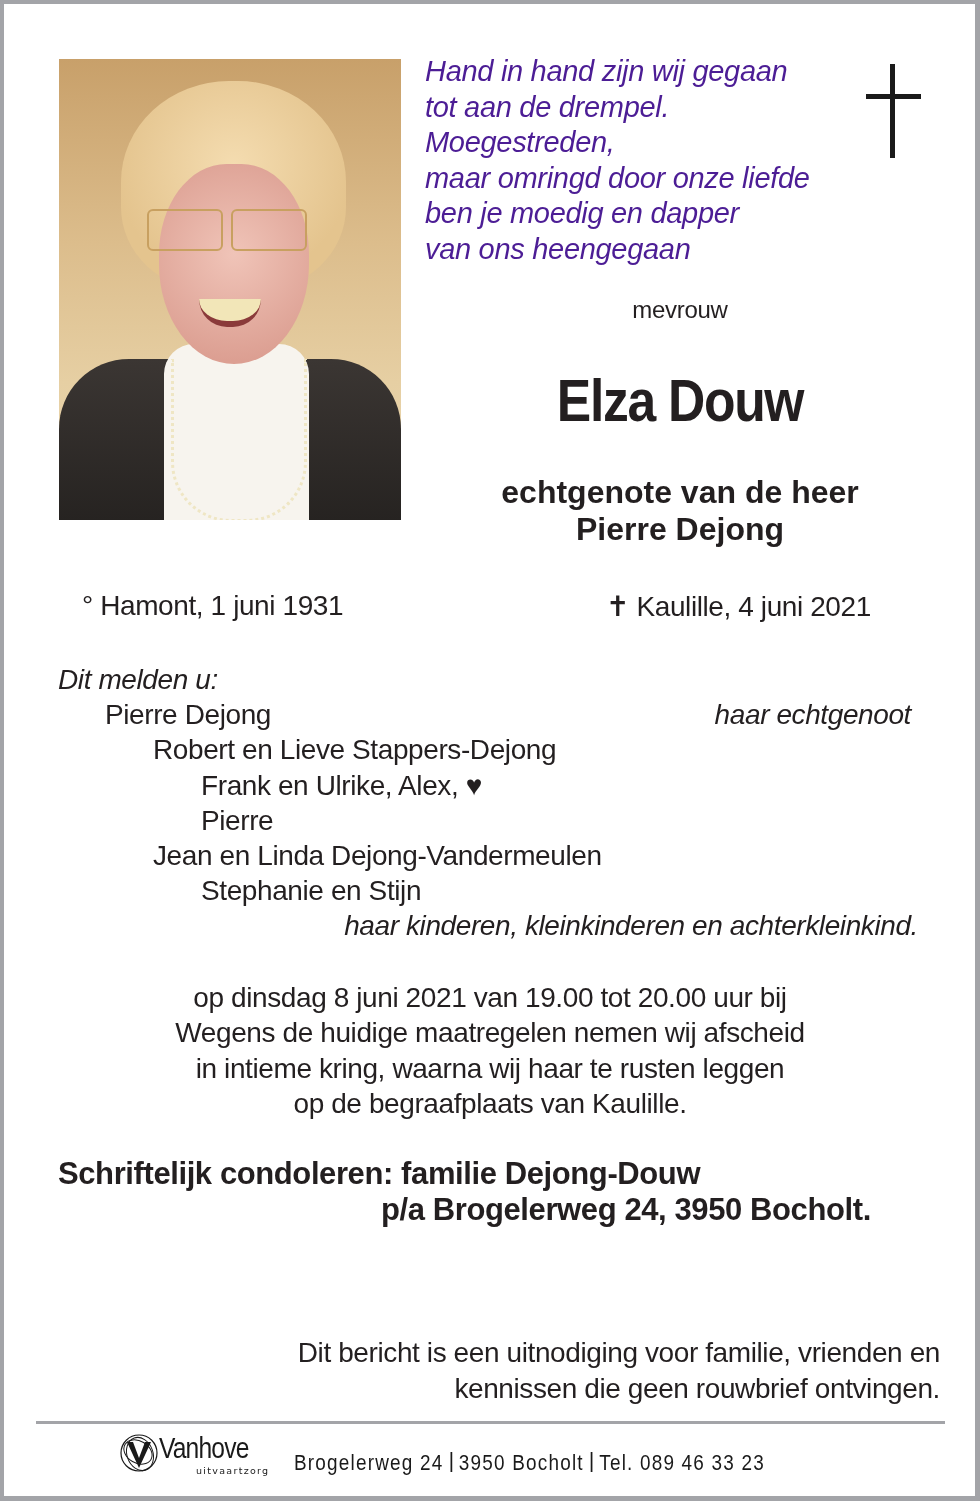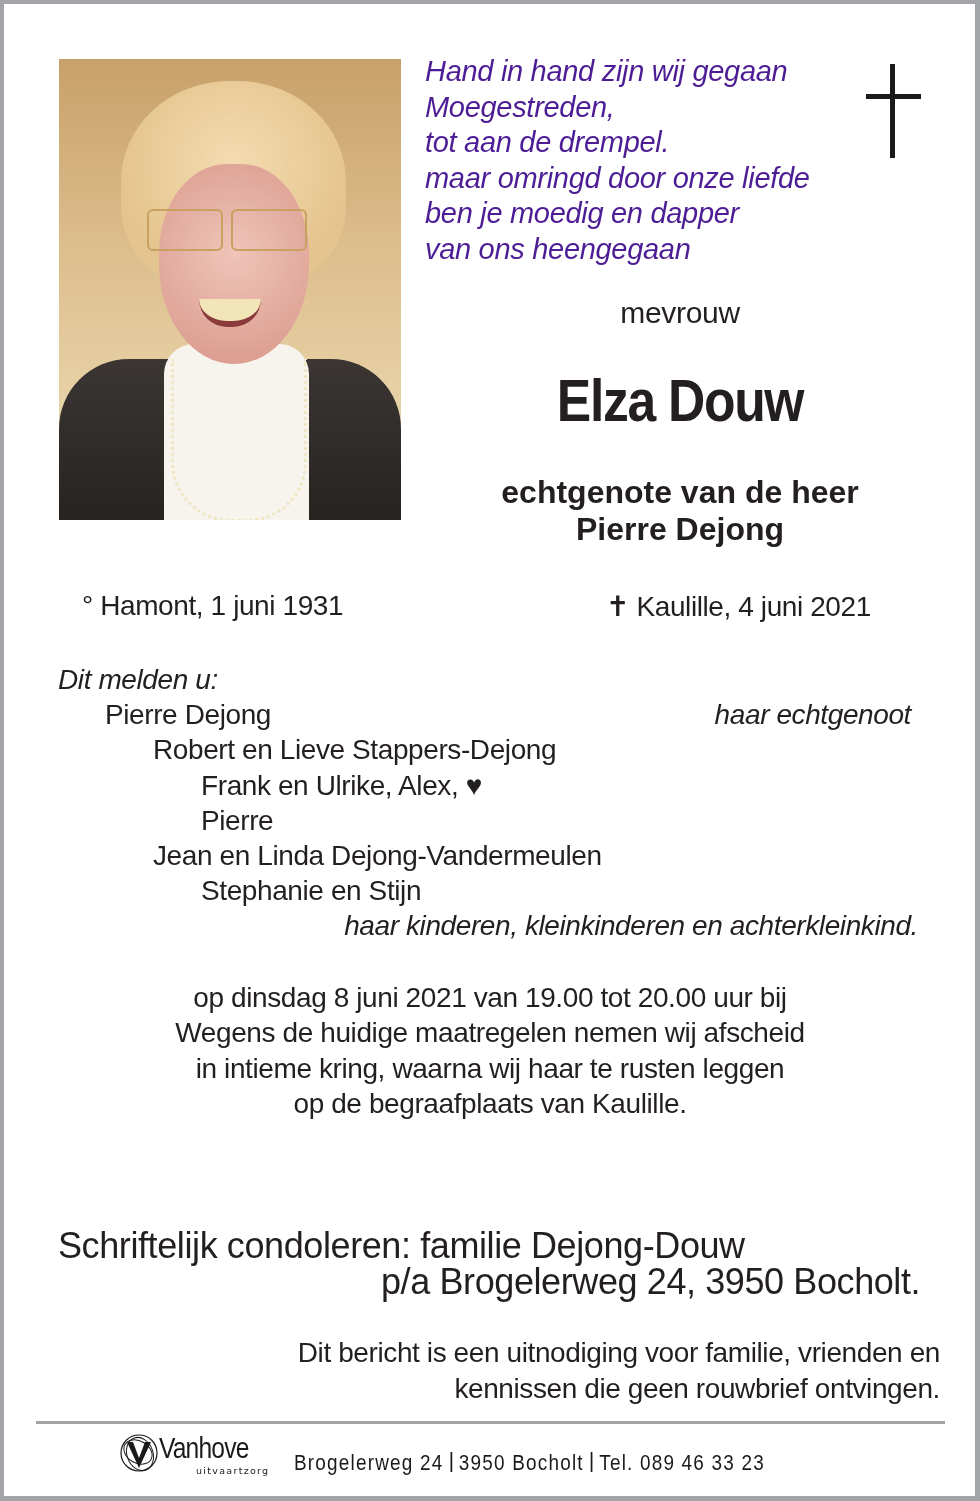--- a/index.html
+++ b/index.html
@@ -30,42 +30,42 @@
     position: absolute; left: 425px; top: 54px;
     font-style: italic; font-size: 29px; line-height: 35.5px; color: #4c1d95;
     letter-spacing: -0.3px;
   }
   .poem div { white-space: nowrap; }
   .cross { position: absolute; left: 866px; top: 64px; width: 55px; height: 94px; }
   .cross .v { position:absolute; left: 24px; top: 0; width: 5px; height: 94px; background:#1a1a1a; }
   .cross .h { position:absolute; left: 0; top: 30px; width: 55px; height: 5px; background:#1a1a1a; }
 
   .center-col { position: absolute; left: 420px; width: 520px; text-align: center; }
-  .salutation { top: 296px; font-size: 30px; letter-spacing: -0.3px; }
+  .salutation { top: 296px; font-size: 24px; letter-spacing: -0.3px; }
   .name { top: 366px; font-size: 60px; font-weight: bold; letter-spacing: -1.5px; transform: scaleX(0.86); }
   .relation { top: 474px; font-size: 32px; font-weight: bold; line-height: 37px; }
   .relation div { white-space: nowrap; }
 
   .dates { position: absolute; top: 590px; font-size: 28px; letter-spacing: -0.4px; white-space: nowrap; }
   .born { left: 82px; }
   .died { left: 606px; }
 
   .family { position: absolute; left: 58px; top: 662px; width: 860px; font-size: 28px; line-height: 35.2px; letter-spacing: -0.4px; }
   .family .row { position: relative; height: 35.2px; white-space: nowrap; }
   .family .intro { font-style: italic; }
   .family .l1 { padding-left: 47px; }
   .family .l2 { padding-left: 95px; }
   .family .l3 { padding-left: 143px; }
   .family .right-italic { position: absolute; right: 7px; top: 0; font-style: italic; }
   .family .closing { font-style: italic; text-align: right; padding-right: 0; }
 
   .invite { position: absolute; left: 40px; top: 980px; width: 900px; text-align: center; font-size: 28px; line-height: 35.3px; letter-spacing: -0.4px; }
   .invite div { white-space: nowrap; }
 
-  .condolence { position: absolute; left: 58px; top: 1228px; font-size: 36px; line-height: 35.5px; letter-spacing: -0.4px; white-space: nowrap; }
+  .condolence { position: absolute; left: 58px; top: 1156px; font-size: 31px; line-height: 35.5px; letter-spacing: -0.4px; white-space: nowrap; font-weight: bold; }
   .condolence .addr { padding-left: 323px; }
 
   .notice { position: absolute; left: 40px; top: 1335px; width: 900px; text-align: right; font-size: 28px; line-height: 35.5px; letter-spacing: -0.4px; }
   .notice div { white-space: nowrap; }
 
   .rule { position: absolute; left: 36px; top: 1421px; width: 909px; height: 3px; background: #a3a4a8; }
 
   .footer { position: absolute; left: 118px; top: 1430px; height: 50px; width: 760px; }
   .logo-mark { position:absolute; left: 0; top: 2px; width: 42px; height: 42px; }
   .logo-name { position:absolute; left: 41px; top: 1px; font-size: 30px; letter-spacing: -1px; transform: scaleX(0.82); transform-origin: left; color:#1a1a1a; }
@@ -84,22 +84,22 @@
   <div class="blouse"></div>
   <div class="pearls"></div>
   <div class="face"></div>
   <div class="glasses-l"></div>
   <div class="glasses-r"></div>
   <div class="mouth"></div>
 </div>
 
 <div class="poem">
   <div>Hand in hand zijn wij gegaan</div>
+  <div>tot aan de drempel.</div>
   <div>Moegestreden,</div>
-  <div>tot aan de drempel.</div>
   <div>maar omringd door onze liefde</div>
   <div>ben je moedig en dapper</div>
   <div>van ons heengegaan</div>
 </div>
 
 <div class="cross">
   <div class="v"></div>
     <div class="h"></div>
 </div>
 

